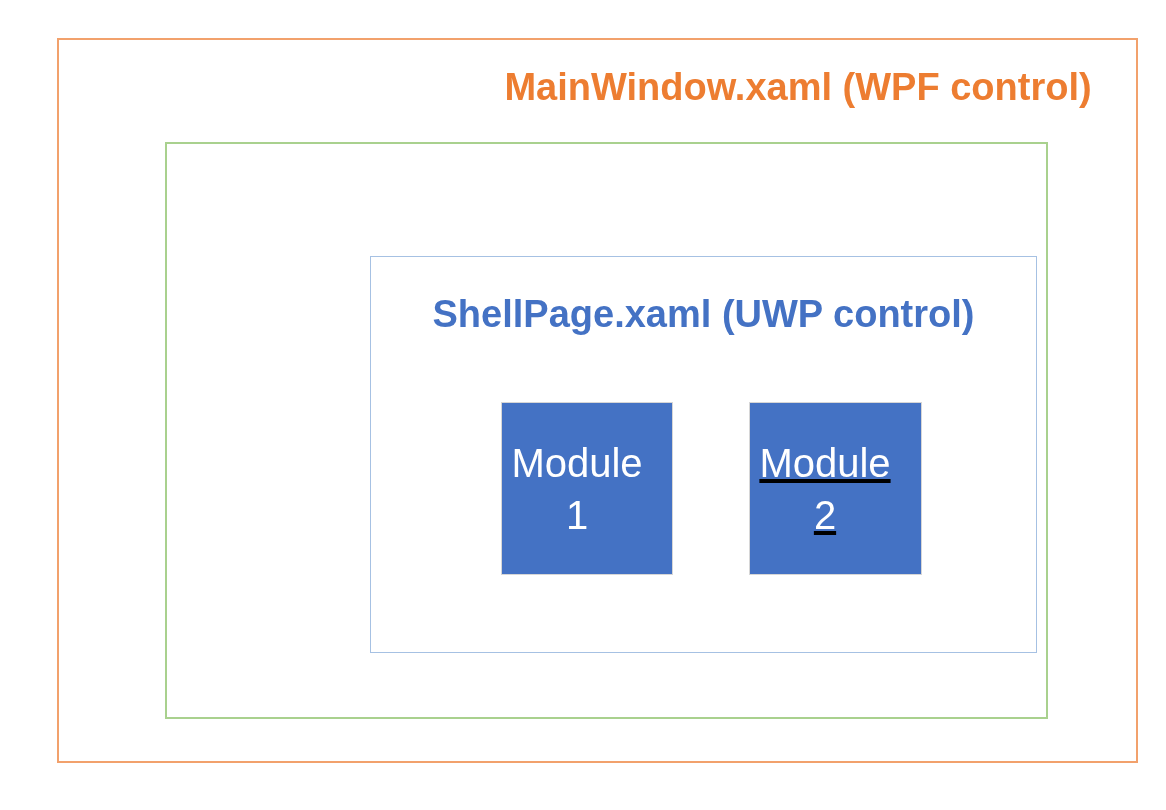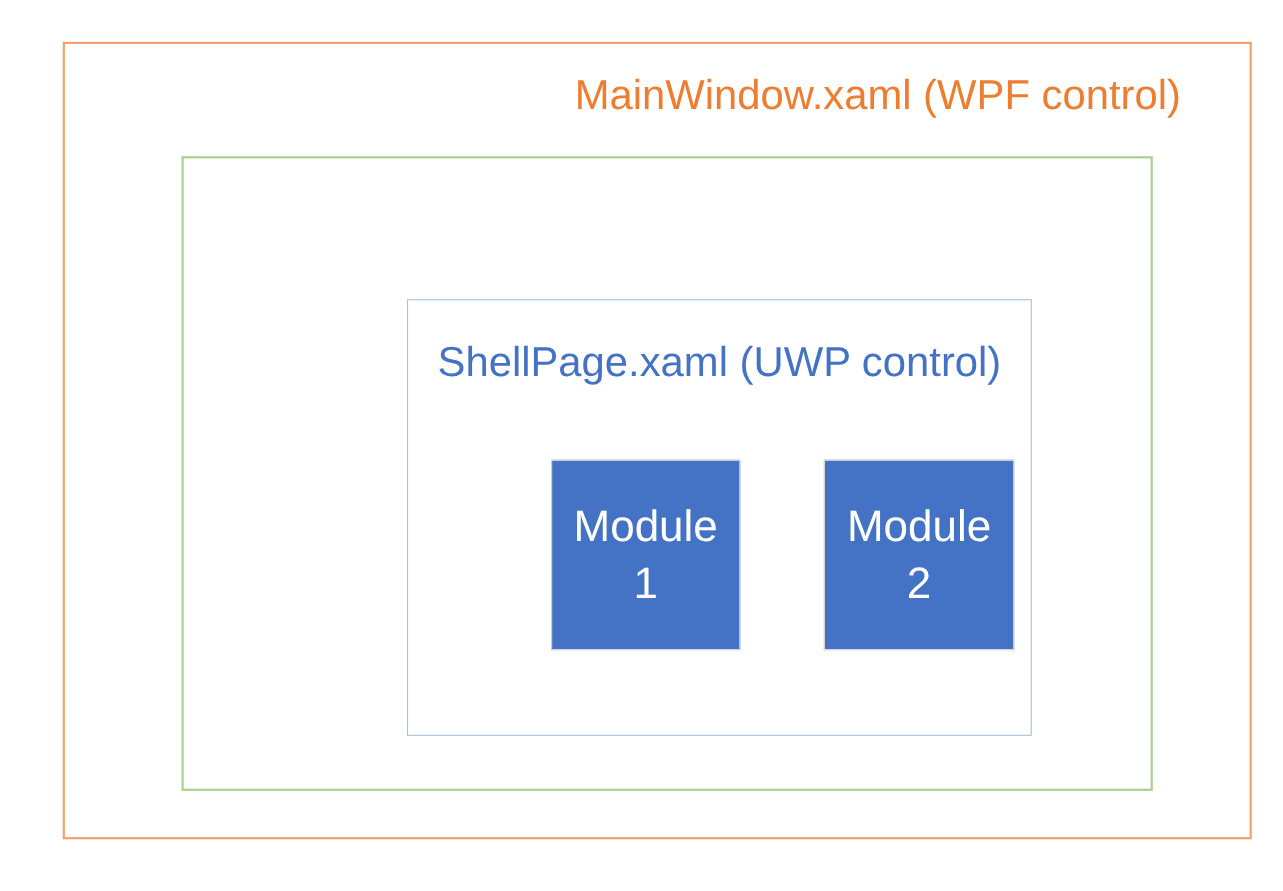--- a/index.html
+++ b/index.html
@@ -25,20 +25,21 @@
     top: 38px;
     width: 1081px;
     height: 725px;
     border: 2px solid var(--orange-border, #F2A16C);
   }
   .label {
     position: absolute;
     white-space: nowrap;
     font-size: 38px;
     line-height: 1.15;
+    font-weight: bold;
   }
   .label-mainwindow {
     left: 739px;
     top: 26px;
     transform: translateX(-50%);
     color: var(--orange-text, #ED7D31);
   }
   .box-xamlhost {
     left: 106px;
     top: 102px;
@@ -47,22 +48,22 @@
     border: 2px solid var(--green-border, #A9D18E);
   }
   .label-xamlhost {
     left: 684px;
     top: 29px;
     transform: translateX(-50%);
     color: var(--green-text, #70AD47);
   }
   .box-shellpage {
     left: 203px;
-    top: 128px;
-    width: 568px;
+    top: 112px;
+    width: 667px;
     height: 397px;
     border: 1px solid var(--blue-border, #A6C1E3);
   }
   .label-shellpage {
     left: 0;
     top: 36px;
     width: 100%;
     text-align: center;
     transform: none;
     color: var(--blue-text, #4472C4);
@@ -70,24 +71,24 @@
   .module {
     position: absolute;
     top: 145px;
     width: 172px;
     height: 173px;
     box-sizing: border-box;
     background: var(--module-fill, #4472C4);
     border: 1px solid var(--module-border, #D6D6D6);
     display: flex;
     align-items: center;
-    justify-content: center;
+    justify-content: flex-start;
   }
   .module-1 { left: 130px; }
-  .module-2 { left: 378px; width: 173px; }
+  .module-2 { left: 378px; width: 173px; text-decoration: underline; }
   .module-label {
     display: block;
     width: 150px;
     text-align: center;
     color: var(--module-text, #FFFFFF);
     font-size: 40px;
     line-height: 1.3;
     word-wrap: break-word;
   }
 </style>

